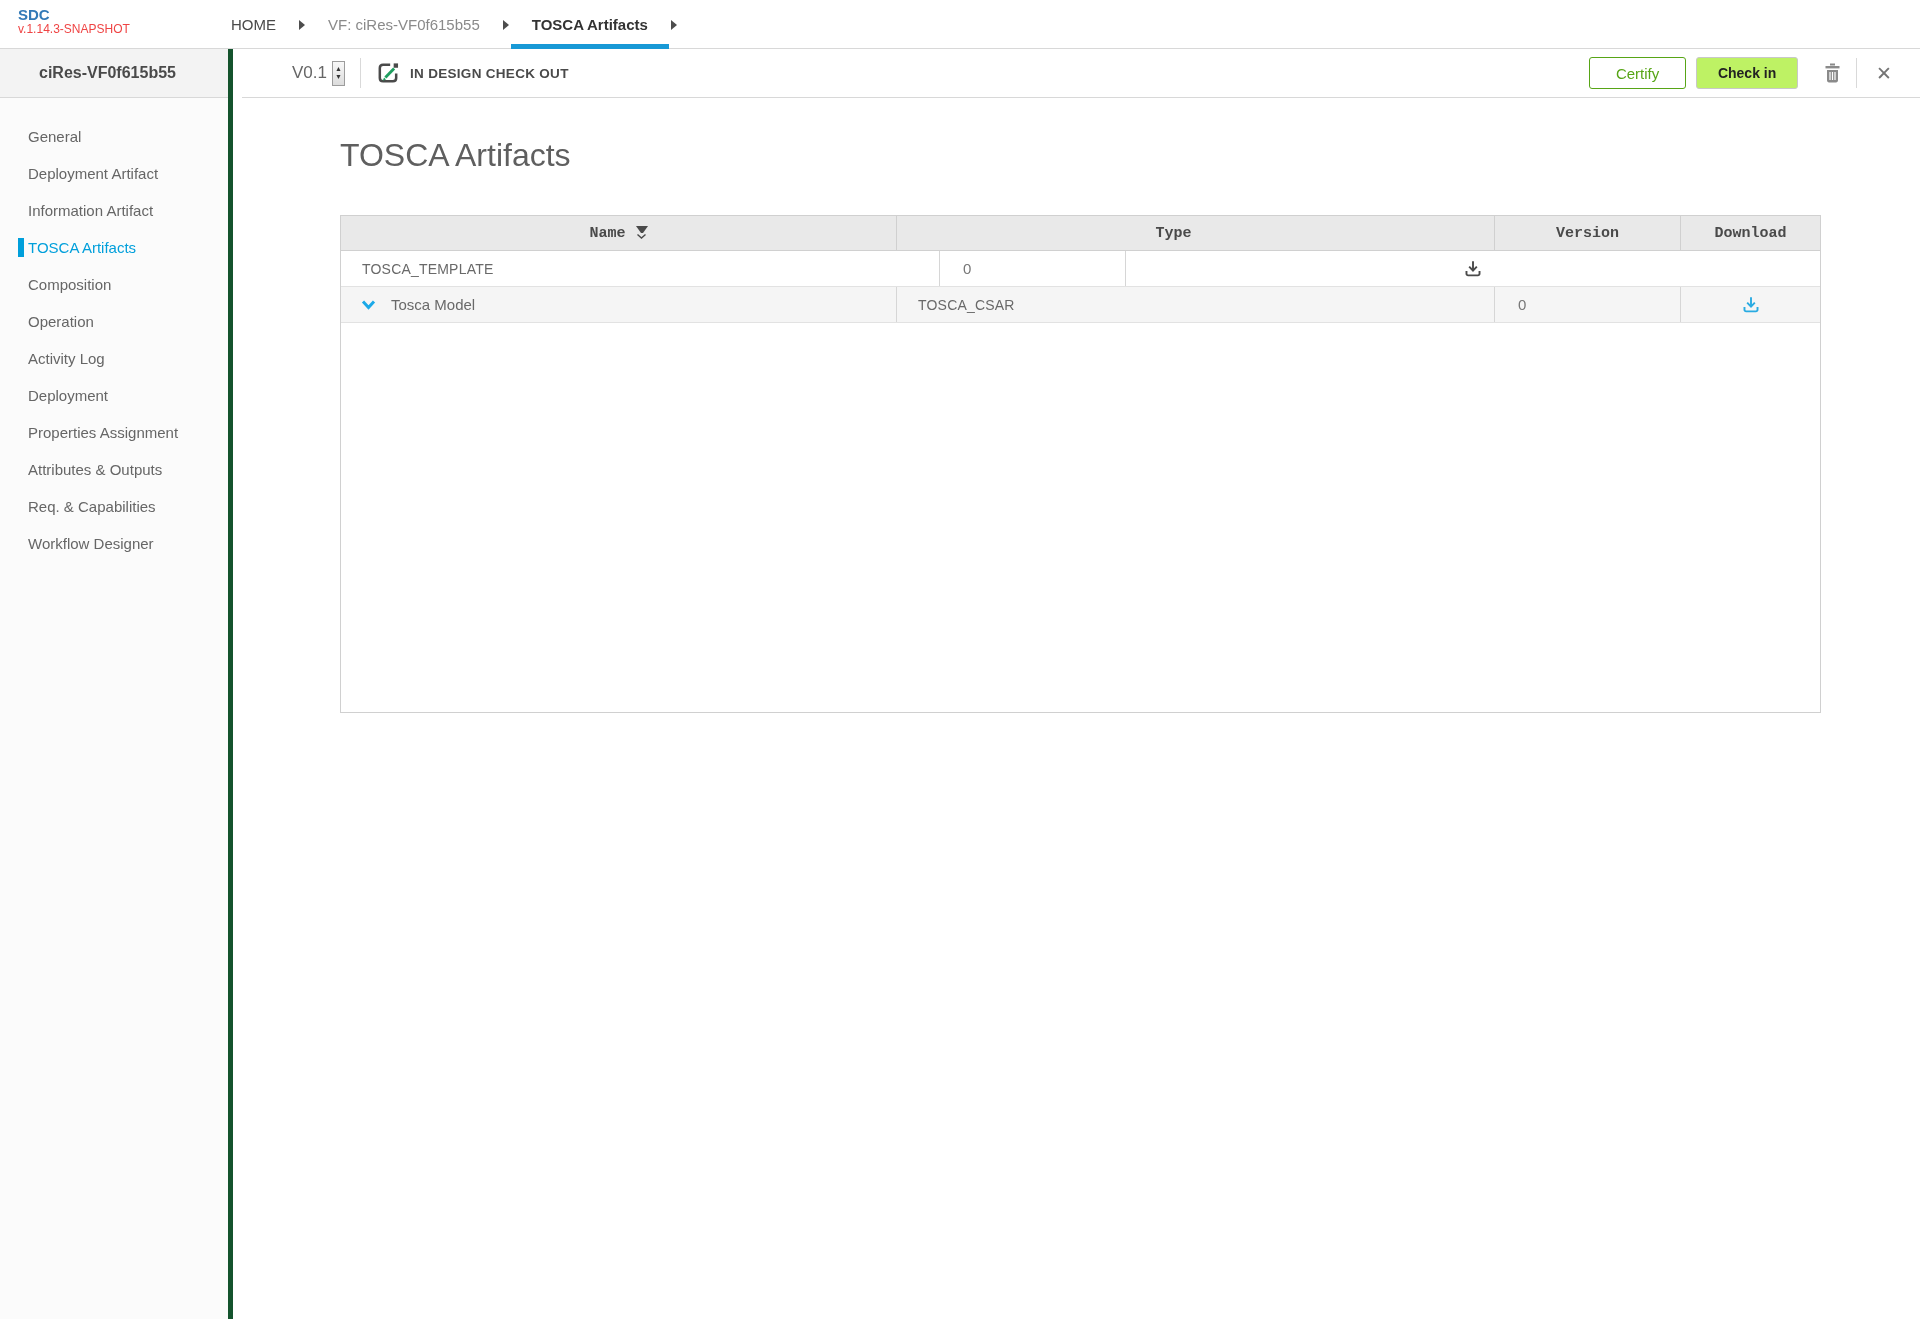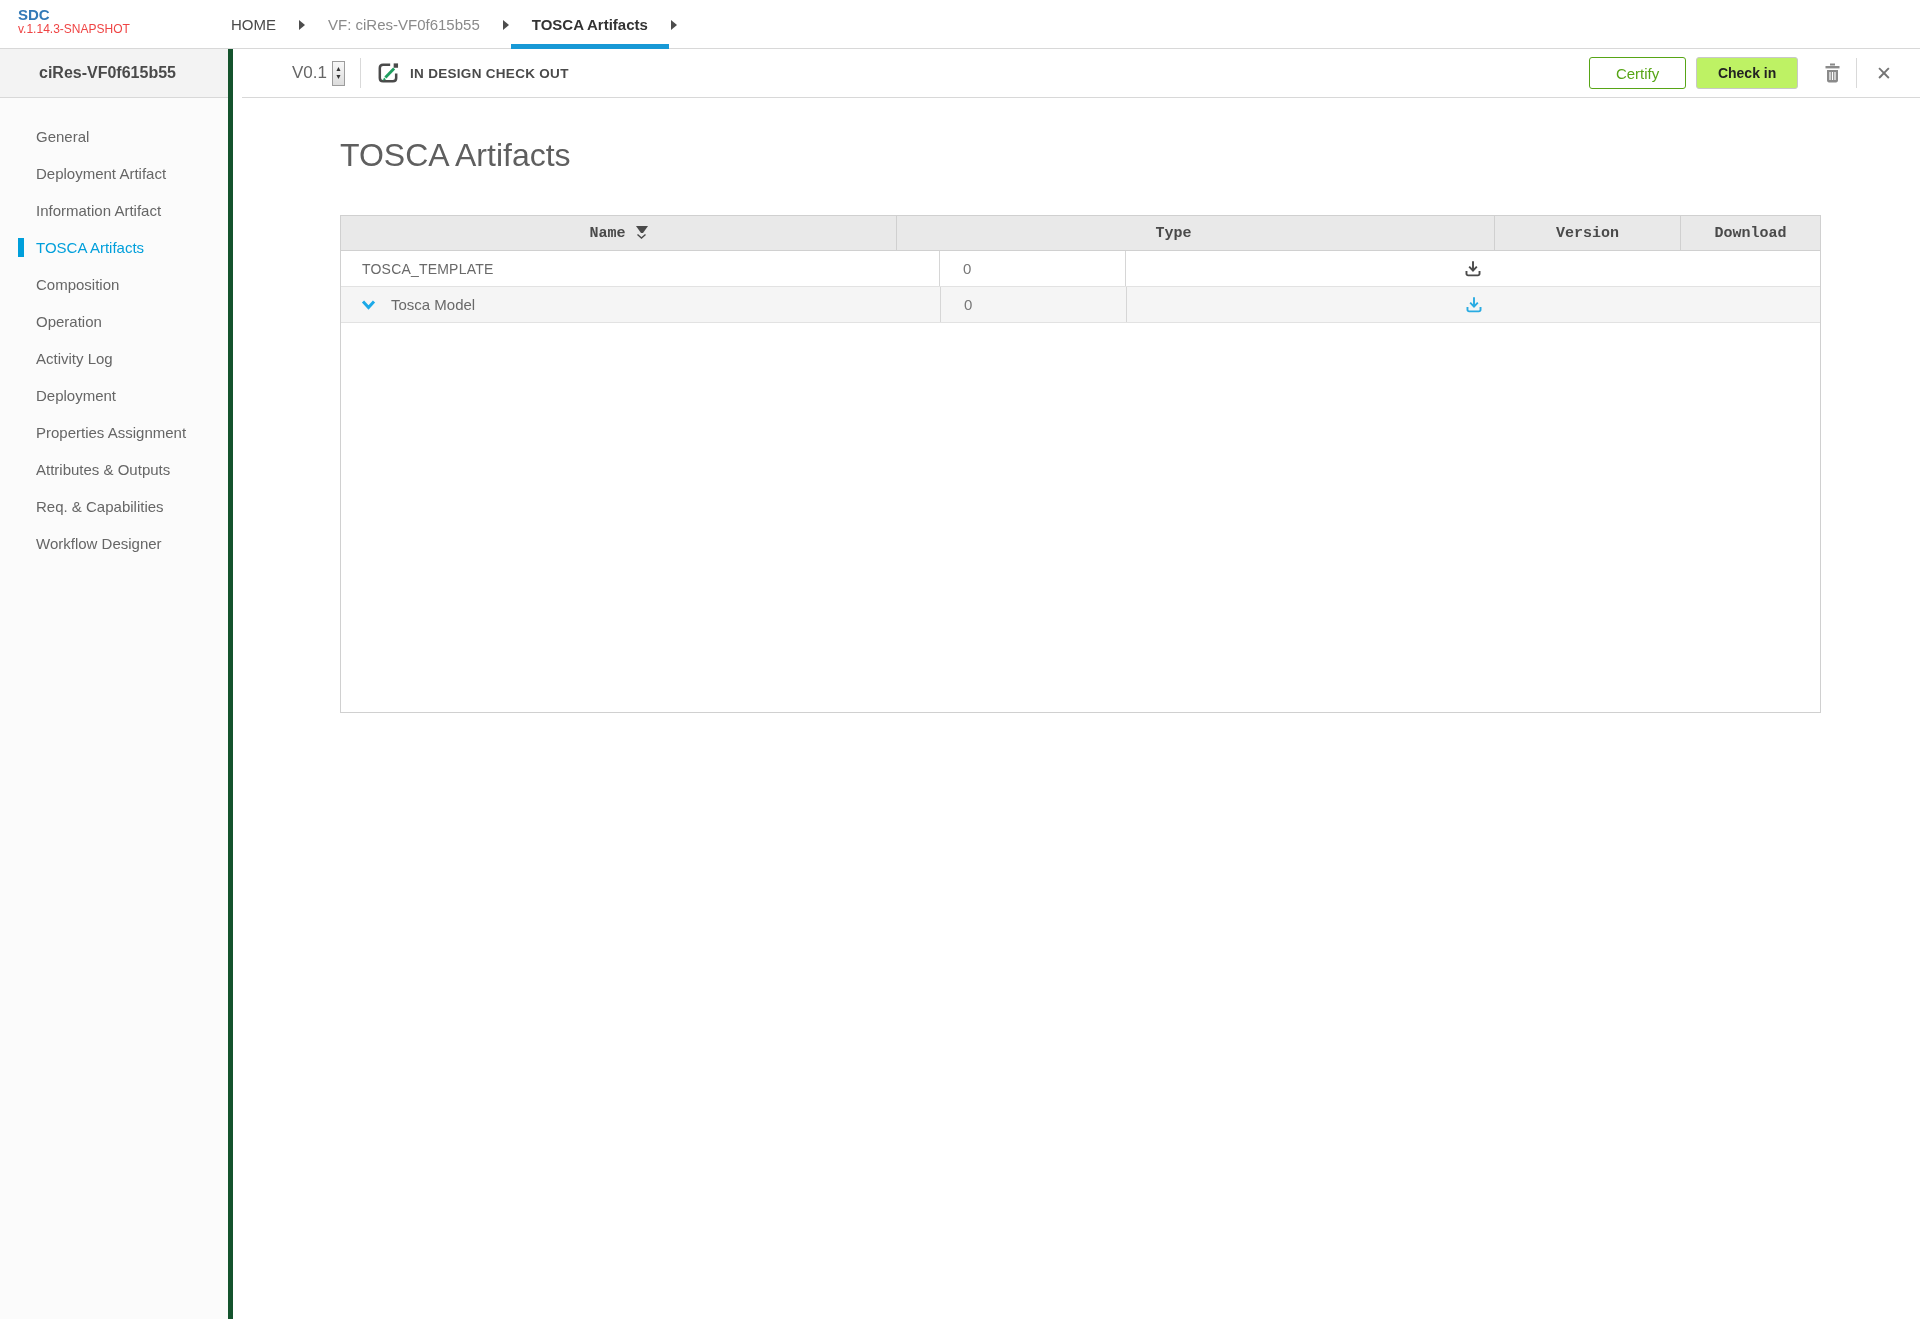--- a/index.html
+++ b/index.html
@@ -41,21 +41,21 @@
   .trash-btn { margin-left: 26px; }
   .close-btn { font-size: 19px; color: #757575; line-height: 1; padding: 2px 4px; }
 
   
   .sidebar { position: absolute; top: 49px; left: 0; bottom: 0; width: 233px;
              background: #fbfbfb; border-right: 5px solid #14532d; }
   .sidebar-header { height: 49px; background: #f3f3f3; border-bottom: 1px solid #d8d8d8;
                     display: flex; align-items: center; padding-left: 39px;
                     font-size: 16px; font-weight: 600; color: #4a4a4a; }
   .side-menu { list-style: none; padding-top: 20px; }
-  .side-item { position: relative; height: 37px; line-height: 37px; padding-left: 36px;
+  .side-item { position: relative; height: 37px; line-height: 37px; padding-left: 28px;
                font-size: 15px; color: #666; cursor: pointer; }
   .side-item.active { color: #009fdb; }
   .side-item.active::before { content: ""; position: absolute; left: 18px; top: 9px;
                width: 6px; height: 19px; background: #009fdb; }
 
   
   .main { position: absolute; top: 99px; left: 242px; right: 0; bottom: 0; background: #fff; }
   .page-title { position: absolute; left: 98px; top: 38px; font-size: 32px; font-weight: 300; color: #5f5f5f; }
 
   .artifact-table { position: absolute; left: 98px; top: 116px; width: 1481px; height: 498px;
@@ -186,20 +186,21 @@
 
       <div class="t-row alt">
         <div class="t-cell col-name cell-name">
           <button class="chevron-btn">
             <svg width="15" height="10" viewBox="0 0 15 10">
               <polyline points="2,1.5 7.5,7.5 13,1.5" fill="none" stroke="#1ba9e8" stroke-width="3"></polyline>
             </svg>
           </button>
           <span class="row-label">Tosca Model</span>
         </div>
+        <div class="t-cell col-type cell-type">TOSCA_CSAR</div>
         <div class="t-cell col-version cell-version">0</div>
         <div class="t-cell col-download cell-download">
           <button class="download-btn">
             <svg width="18" height="17" viewBox="0 0 16 15">
               <line x1="8" y1="1" x2="8" y2="9" stroke="#29abe2" stroke-width="1.7"></line>
               <polyline points="4.6,5.8 8,9.4 11.4,5.8" fill="none" stroke="#29abe2" stroke-width="1.7"></polyline>
               <path d="M2.2 9.8 v2.4 a1.4 1.4 0 0 0 1.4 1.4 h8.8 a1.4 1.4 0 0 0 1.4 -1.4 v-2.4" fill="none" stroke="#29abe2" stroke-width="1.7"></path>
             </svg>
           </button>
         </div>

